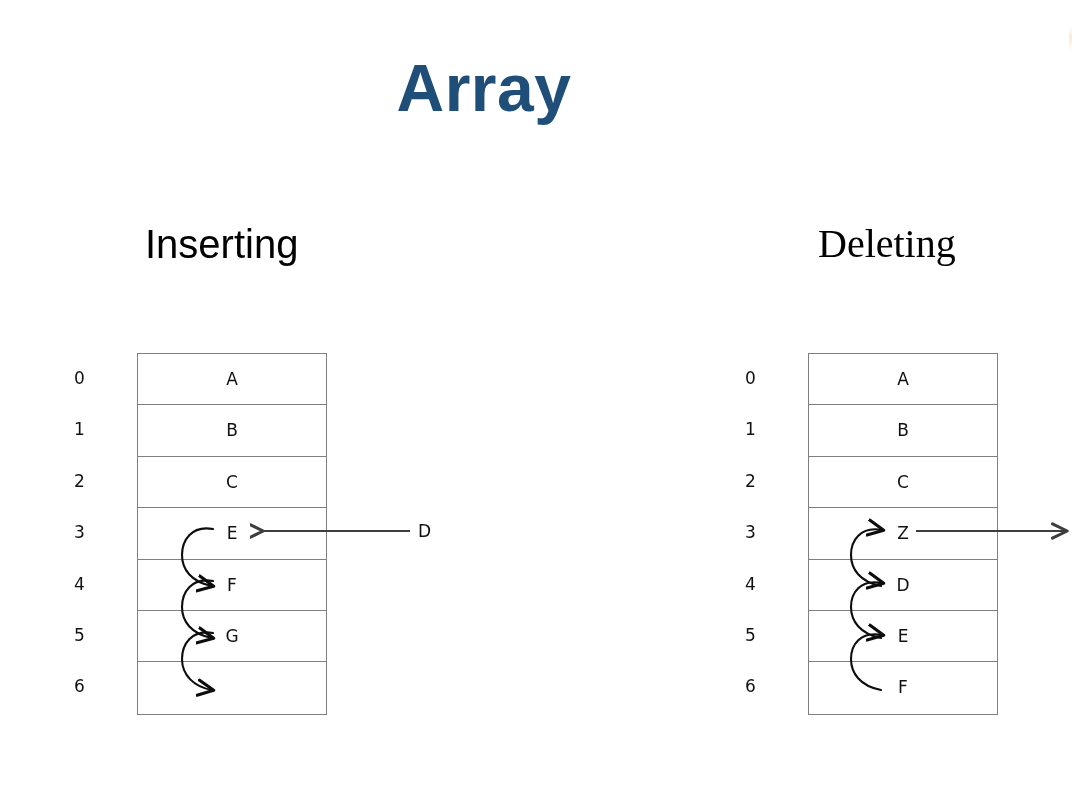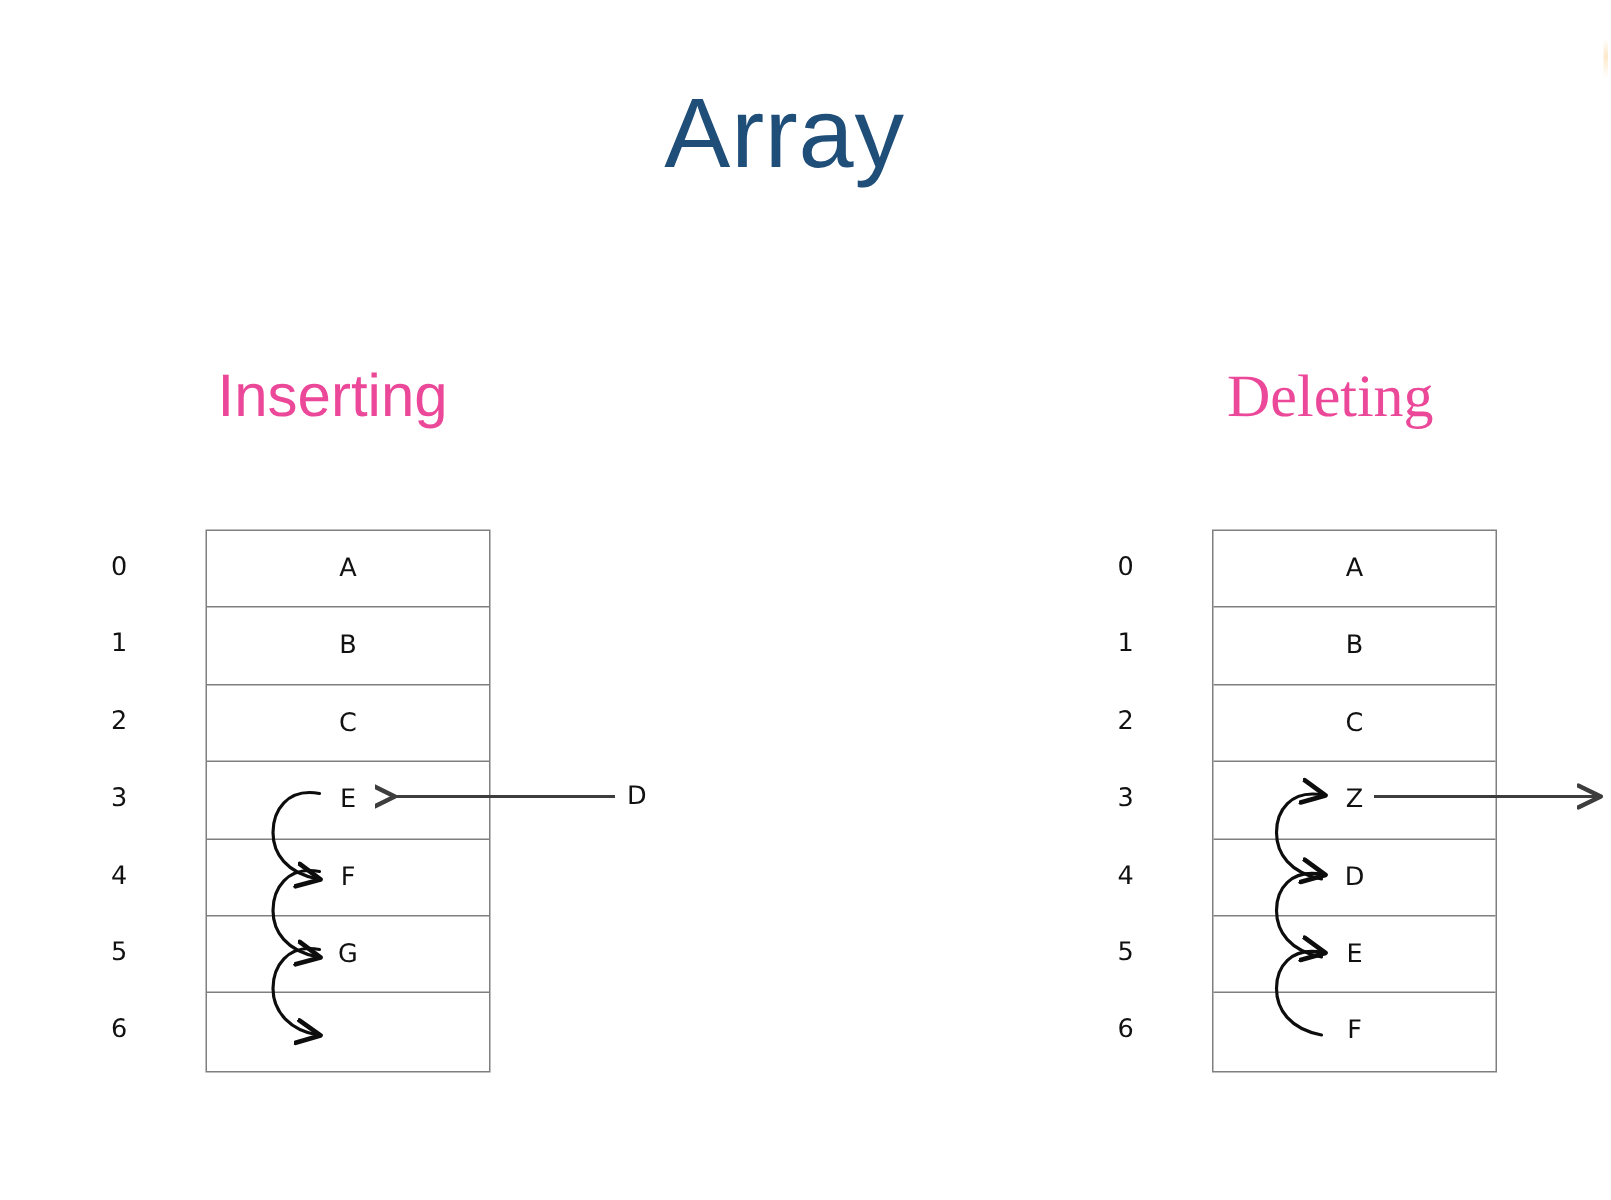--- a/index.html
+++ b/index.html
@@ -16,38 +16,36 @@
   }
 
   
   #slide-title {
     position: absolute;
     top: 52px;
     left: 0;
     width: 968px;
     text-align: center;
     font-family: "Liberation Sans", sans-serif;
-    font-weight: normal;
+    font-weight: bold;
     font-size: 66px;
     line-height: 72px;
     letter-spacing: 0.5px;
     color: #1f4e79;
-    padding-left: 39px;
   }
 
   
   .panel-heading {
     position: absolute;
     font-family: "Liberation Sans", sans-serif;
     font-weight: normal;
     font-size: 40px;
     line-height: 44px;
-    color: #ec4899;
+    color: #000000;
     white-space: nowrap;
-    margin-top: 20px;
   }
   #heading-insert { top: 222px; left: 145px; }
   #heading-delete { top: 222px; left: 818px; font-family: Liberation Serif, serif; }
 
   
   .array-panel {
     position: absolute;
     top: 353px;
   }
   #panel-insert { left: 60px; }

